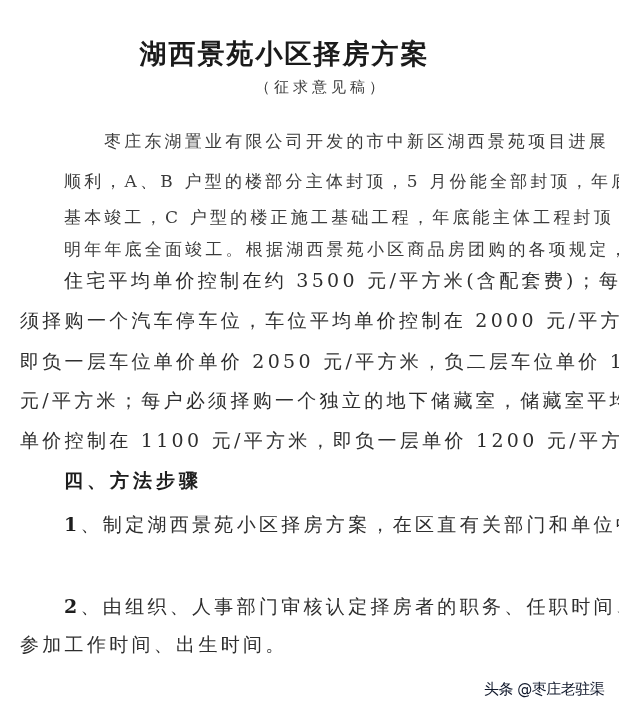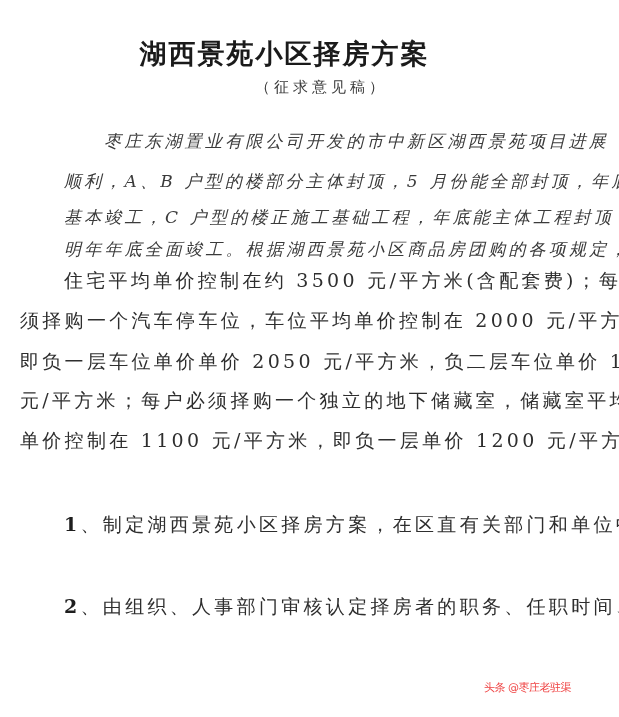--- a/index.html
+++ b/index.html
@@ -45,21 +45,20 @@
     .line {
       position: absolute;
       white-space: nowrap;
       color: #333333;
       letter-spacing: 2.6px;
     }
     .p1 {
       font-size: 17px;
       letter-spacing: 3.2px;
       color: #3b3b3b;
-      font-style: italic;
     }
     .p2 {
       font-size: 19px;
       letter-spacing: 3.3px;
       color: #2e2e2e;
     }
     .heading {
       position: absolute;
       font-size: 19px;
       font-weight: bold;
@@ -68,22 +67,22 @@
     }
     .step-num {
       font-weight: bold;
       color: #1e1e1e;
     }
     .watermark {
       position: absolute;
       left: 484px;
       top: 680px;
       font-family: "DejaVu Sans", "Liberation Sans", sans-serif;
-      font-size: 11px;
-      color: #ef4444;
+      font-size: 15px;
+      color: #0f172a;
       white-space: nowrap;
       text-shadow: 0 0 2px #ffffff, 0 0 3px #ffffff;
       letter-spacing: -0.5px;
     }
   </style>
 </head>
 <body>
 
 <div class="page">
 
@@ -94,20 +93,22 @@
   <div class="line p1" style="left:64px; top:170px;">顺利，A、B 户型的楼部分主体封顶，5 月份能全部封顶，年底</div>
   <div class="line p1" style="left:64px; top:206px;">基本竣工，C 户型的楼正施工基础工程，年底能主体工程封顶，</div>
   <div class="line p1" style="left:64px; top:238px;">明年年底全面竣工。根据湖西景苑小区商品房团购的各项规定，</div>
 
   <div class="line p2" style="left:64px; top:268px;">住宅平均单价控制在约 3500 元/平方米(含配套费)；每户必</div>
   <div class="line p2" style="left:20px; top:308px;">须择购一个汽车停车位，车位平均单价控制在 2000 元/平方米，</div>
   <div class="line p2" style="left:20px; top:349px;">即负一层车位单价单价 2050 元/平方米，负二层车位单价 1950</div>
   <div class="line p2" style="left:20px; top:388px;">元/平方米；每户必须择购一个独立的地下储藏室，储藏室平均</div>
   <div class="line p2" style="left:20px; top:428px;">单价控制在 1100 元/平方米，即负一层单价 1200 元/平方米，负</div>
 
+  <div class="heading" style="left:64px; top:468px;">四、方法步骤</div>
 
   <div class="line p2" style="left:64px; top:512px;"><span class="step-num">1</span><span>、制定湖西景苑小区择房方案，在区直有关部门和单位中</span></div>
 
   <div class="line p2" style="left:64px; top:594px;"><span class="step-num">2</span><span>、由组织、人事部门审核认定择房者的职务、任职时间、</span></div>
+  <div class="line p2" style="left:20px; top:632px;">参加工作时间、出生时间。</div>
 
 
   <div class="watermark">头条 @枣庄老驻渠</div>
 </div>
 
 </body></html>

